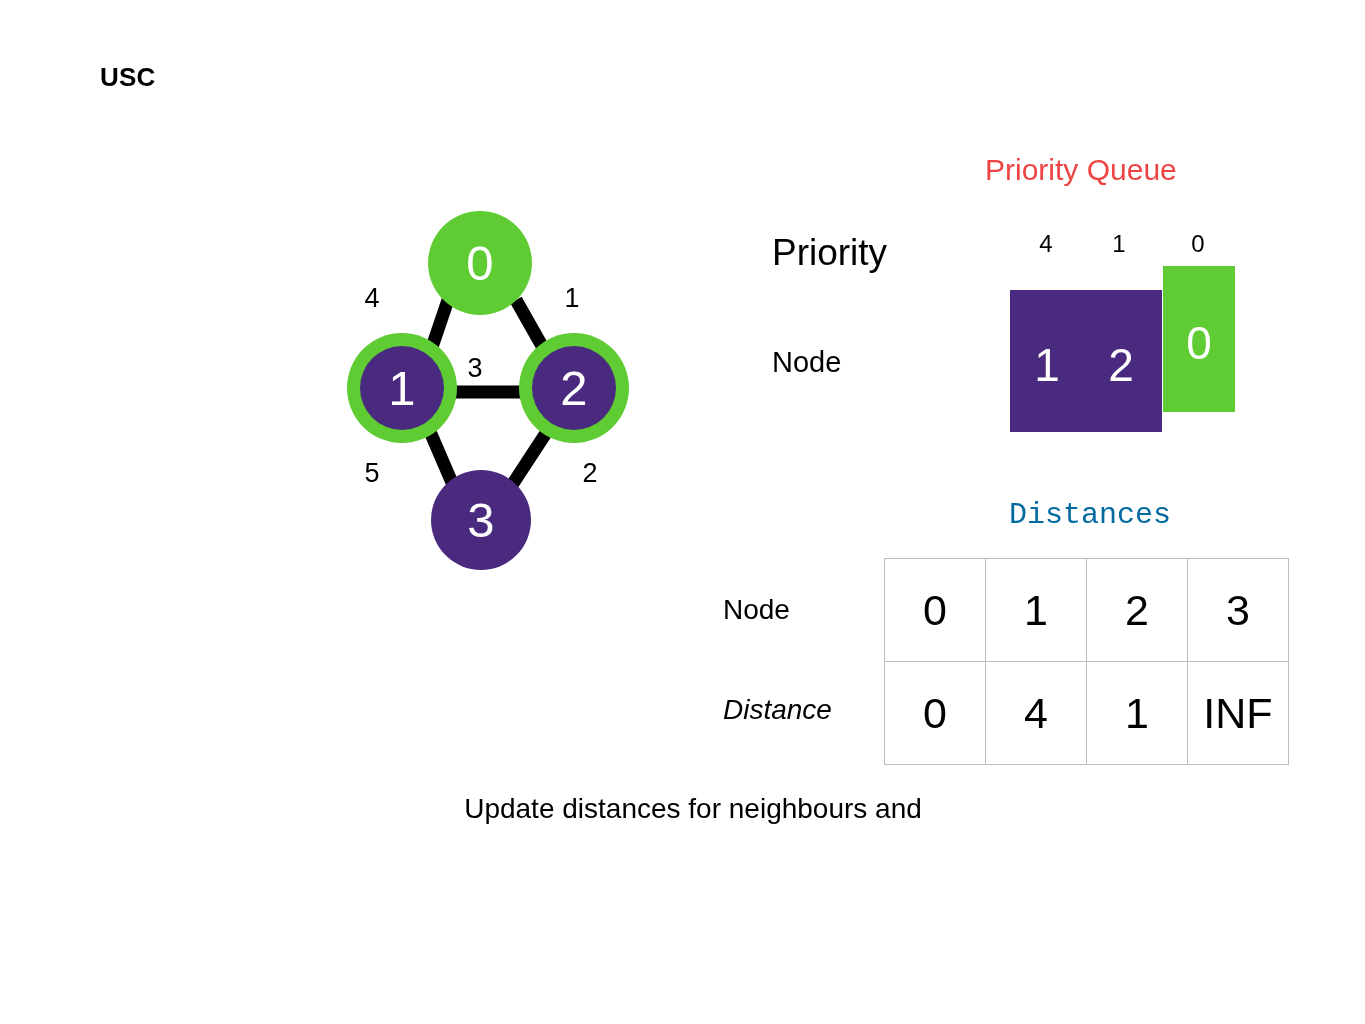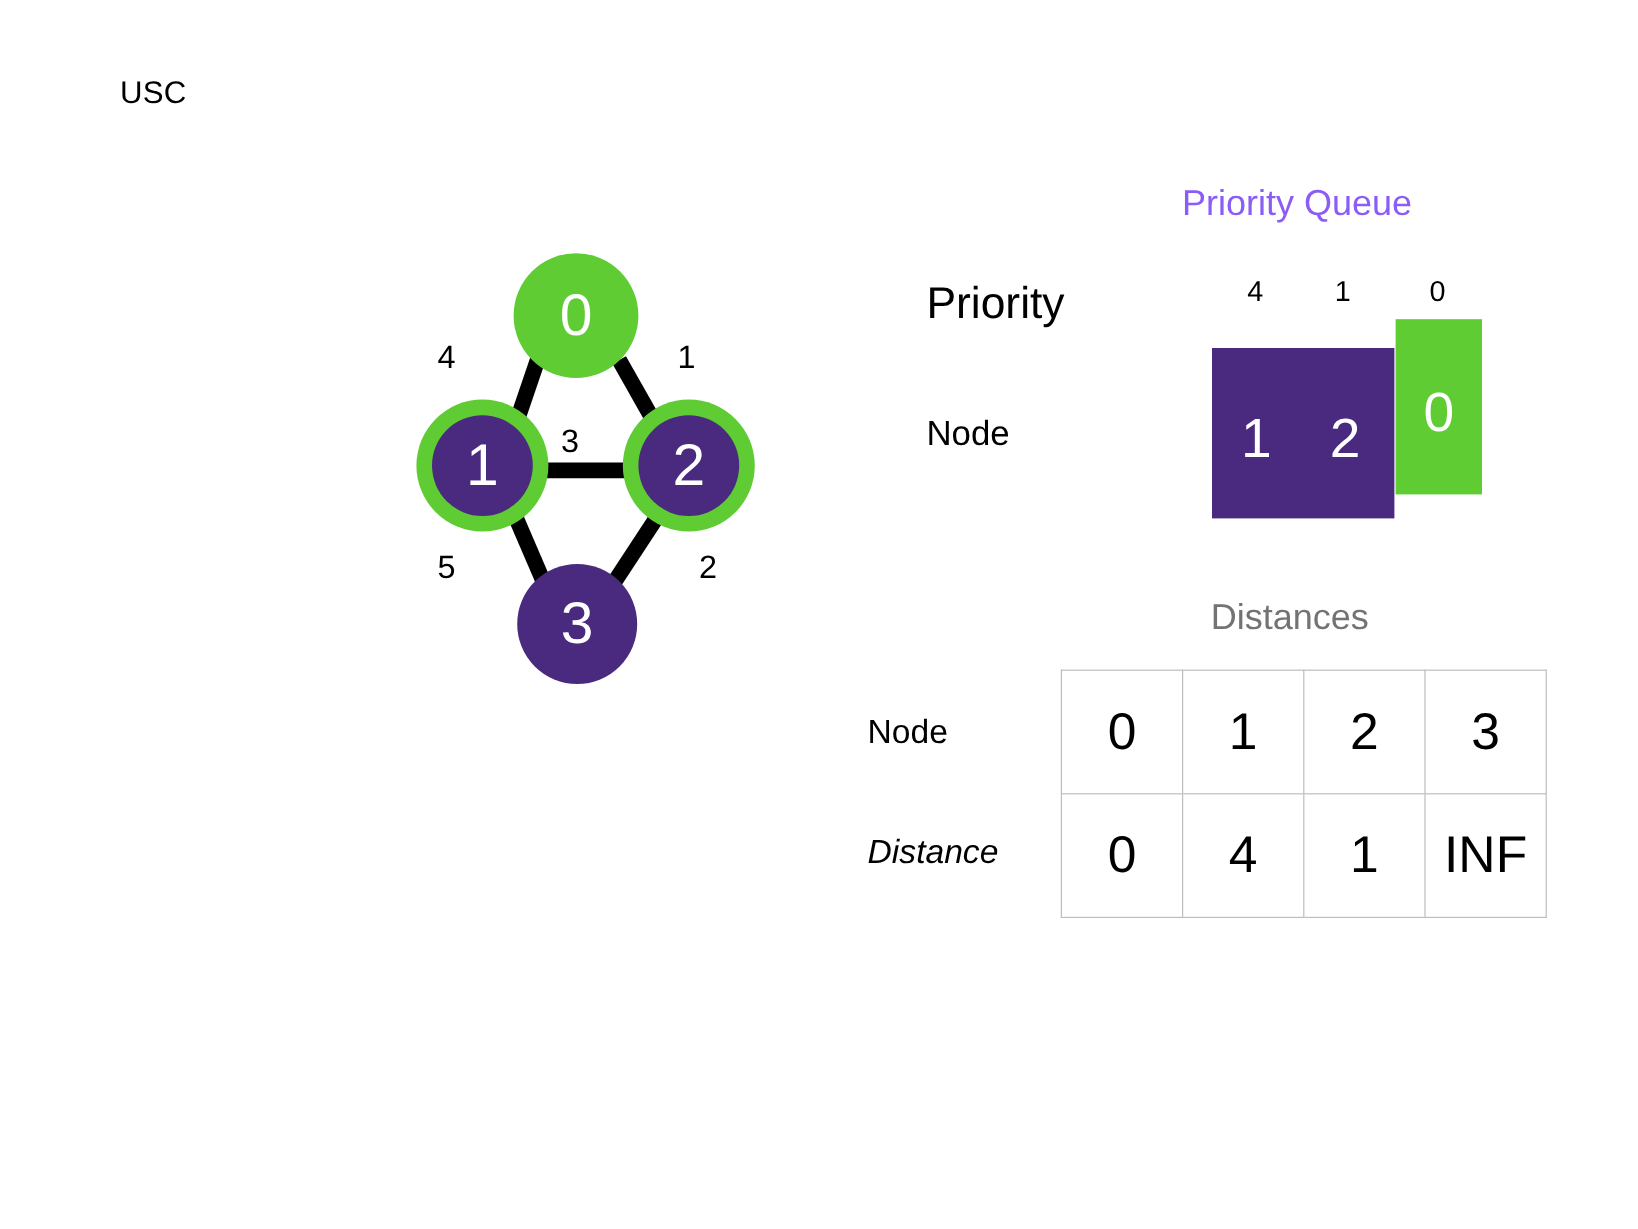--- a/index.html
+++ b/index.html
@@ -13,21 +13,21 @@
     position: relative;
     overflow: hidden;
     font-family: "Liberation Sans", sans-serif;
     color: #000000;
   }
   .slide-title {
     position: absolute;
     left: 100px;
     top: 62px;
     font-size: 26px;
-    font-weight: 400;
+    font-weight: 700;
     letter-spacing: 0.2px;
     color: #000;
   }
 
   
   #graph-panel {
     position: absolute;
     left: 320px;
     top: 195px;
     width: 340px;
@@ -42,21 +42,21 @@
     text-align: center;
     width: 40px;
   }
 
   
   #pq-title {
     position: absolute;
     left: 985px;
     top: 153px;
     font-size: 30px;
-    color: #8b5cf6;
+    color: #ef4444;
     white-space: nowrap;
   }
   #pq-label-priority {
     position: absolute;
     left: 772px;
     top: 232px;
     font-size: 37px;
     color: #000;
   }
   #pq-label-node {
@@ -100,22 +100,23 @@
     text-align: center;
     z-index: 3;
   }
 
   
   #dist-title {
     position: absolute;
     left: 1009px;
     top: 498px;
     font-size: 30px;
-    color: #737373;
+    color: #0369a1;
     white-space: nowrap;
+    font-family: Liberation Mono, monospace;
   }
   #dist-label-node {
     position: absolute;
     left: 723px;
     top: 594px;
     font-size: 28px;
     color: #000;
   }
   #dist-label-distance {
     position: absolute;
@@ -223,13 +224,14 @@
     <tr>
       <td>0</td>
       <td>4</td>
       <td>1</td>
       <td>INF</td>
     </tr>
   </tbody>
 </table>
 
 <div id="caption">
+  <div>Update distances for neighbours and</div>
 </div>
 
 </body></html>

